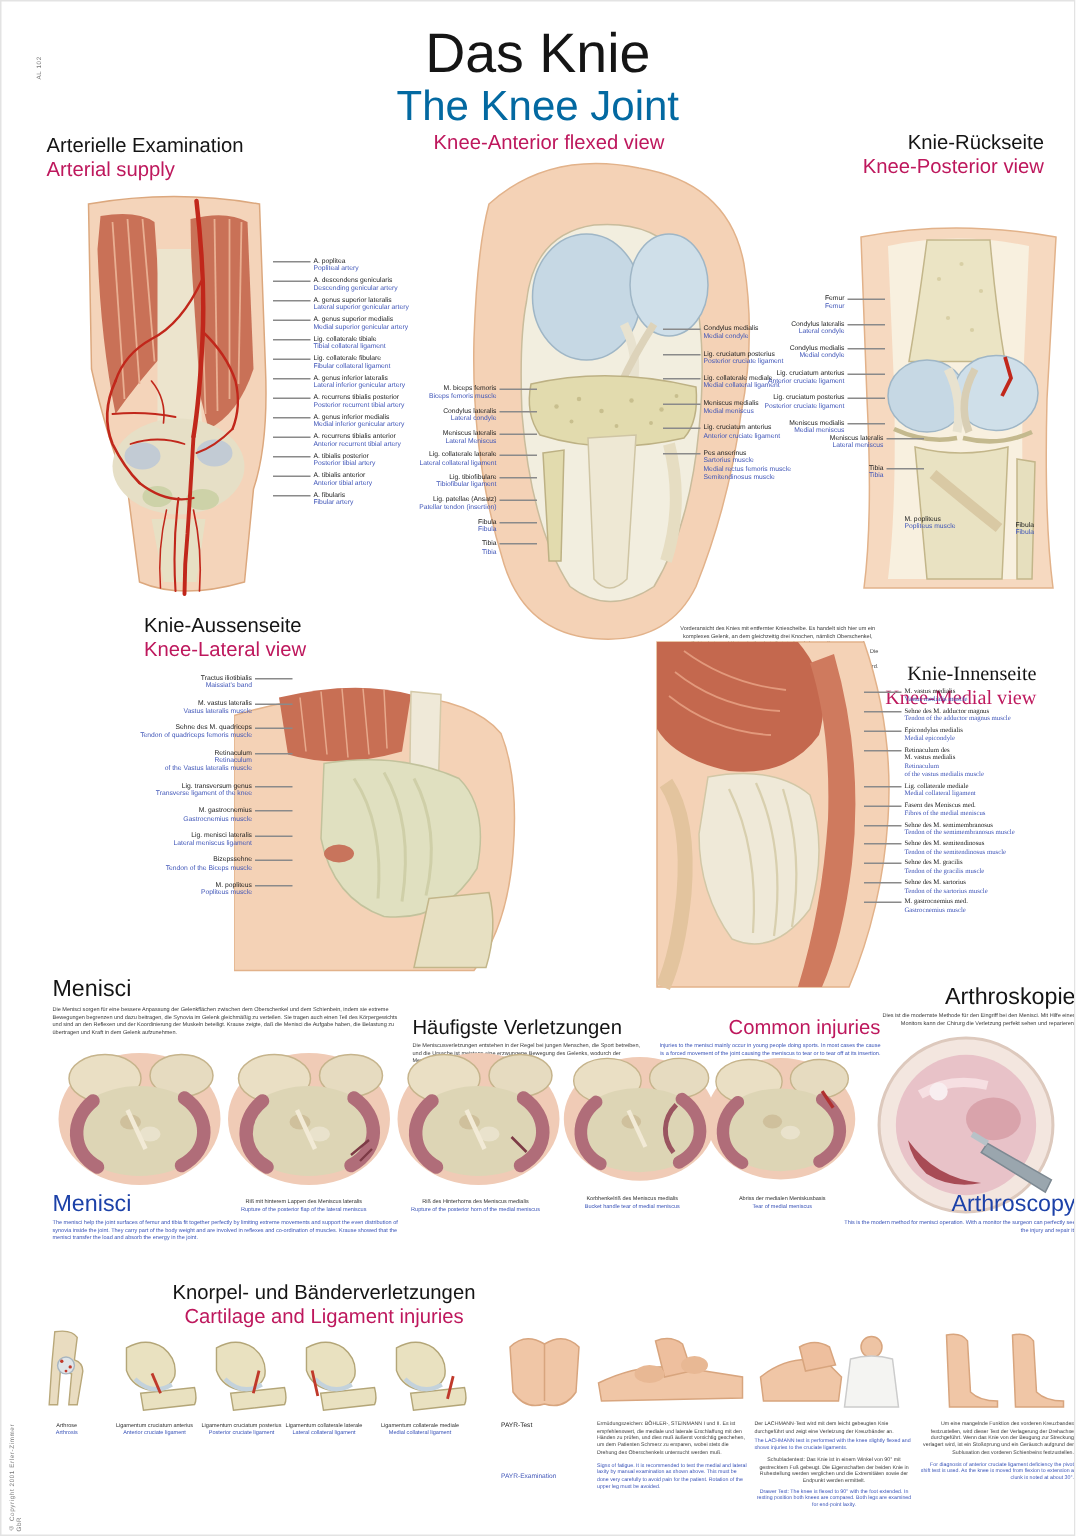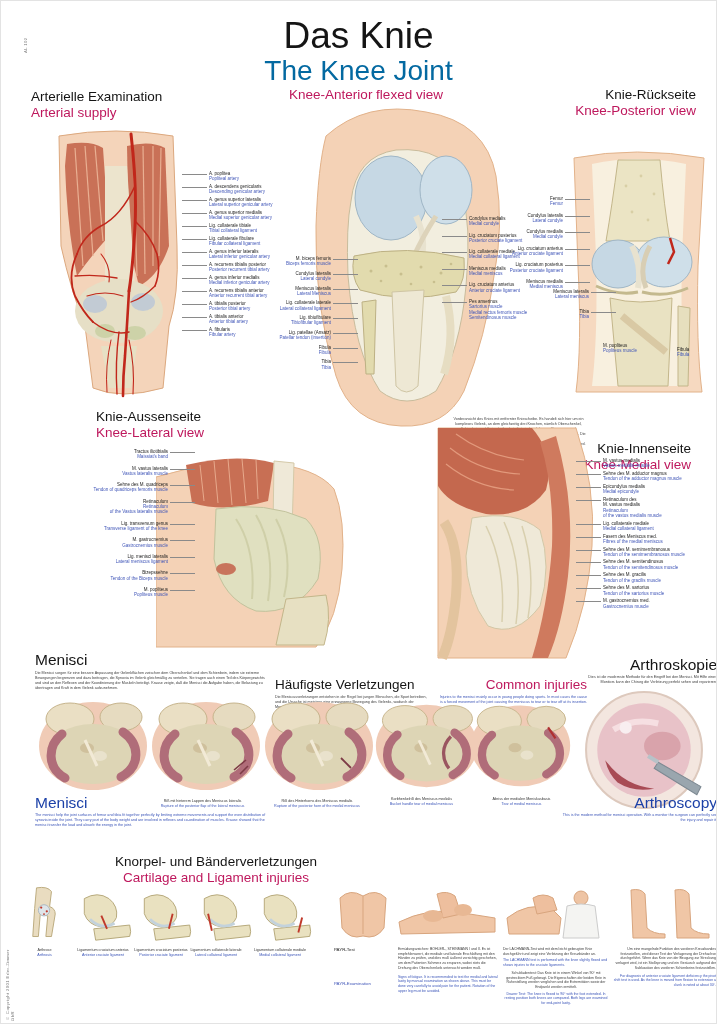--- a/index.html
+++ b/index.html
@@ -425,21 +425,21 @@
     <span class="lbl-en">Popliteus muscle</span>
   </div>
 </div>
   </div>
 
   <div class="abs center" style="left:450px;top:416px;width:135px;">
     <div class="small-de">Vorderansicht des Knies mit entfernter Kniescheibe. Es handelt sich hier um ein komplexes Gelenk, an dem gleichzeitig drei Knochen, nämlich Oberschenkel, Schienbein und Kniescheibe, beteiligt sind und das nur Beugungs- und Streckbewegungen sowie eine geringe Drehung des gebeugten Knies erlaubt. Die Verbindung der drei Knochen liegt in der Gelenkkapsel, die innen von der Membrana synovialis ausgekleidet ist und außen von den Bändern umgeben wird.</div>
     <div class="small-en" style="margin-top:2px;">Frontal view of the knee with patella removed. The knee is a complex joint with three bones, femur, tibia and patella. It only allows for flexion and extension movements and a slight rotation of the flexed knee. The three bones are connected inside the joint capsule, which is lined inside by the synovial membrane and surrounded by the ligaments on the outside. The menisci, the cruciate ligaments and the articular cartilage can be seen clearly.</div>
   </div>
 
-  <div class="abs" style="left:430px;top:415px;width:287px;height:250px;">
+  <div class="abs" style="left:430px;top:415px;width:287px;height:250px;font-family:Liberation Serif, serif;">
     <div class="abs right" style="right:27px;top:25px;">
       <div class="h-de">Knie-Innenseite</div>
       <div class="h-en">Knee-Medial view</div>
     </div>
     <svg class="abs" style="left:5px;top:10px;" width="165" height="235" viewBox="0 0 165 235">
       <path d="M2,2 L140,2 Q160,60 156,120 Q152,180 130,232 L2,232 Z" fill="#f4d2b6" stroke="#e2b28a" stroke-width="1"></path>
       <path d="M2,2 L96,2 Q120,30 110,64 Q90,92 50,88 Q14,80 2,60 Z" fill="#c4684e"></path>
       <g stroke="#e2997c" stroke-width="1.2" fill="none">
           <path d="M20,8 Q50,30 88,34"></path>
           <path d="M14,22 Q44,46 84,48"></path>

